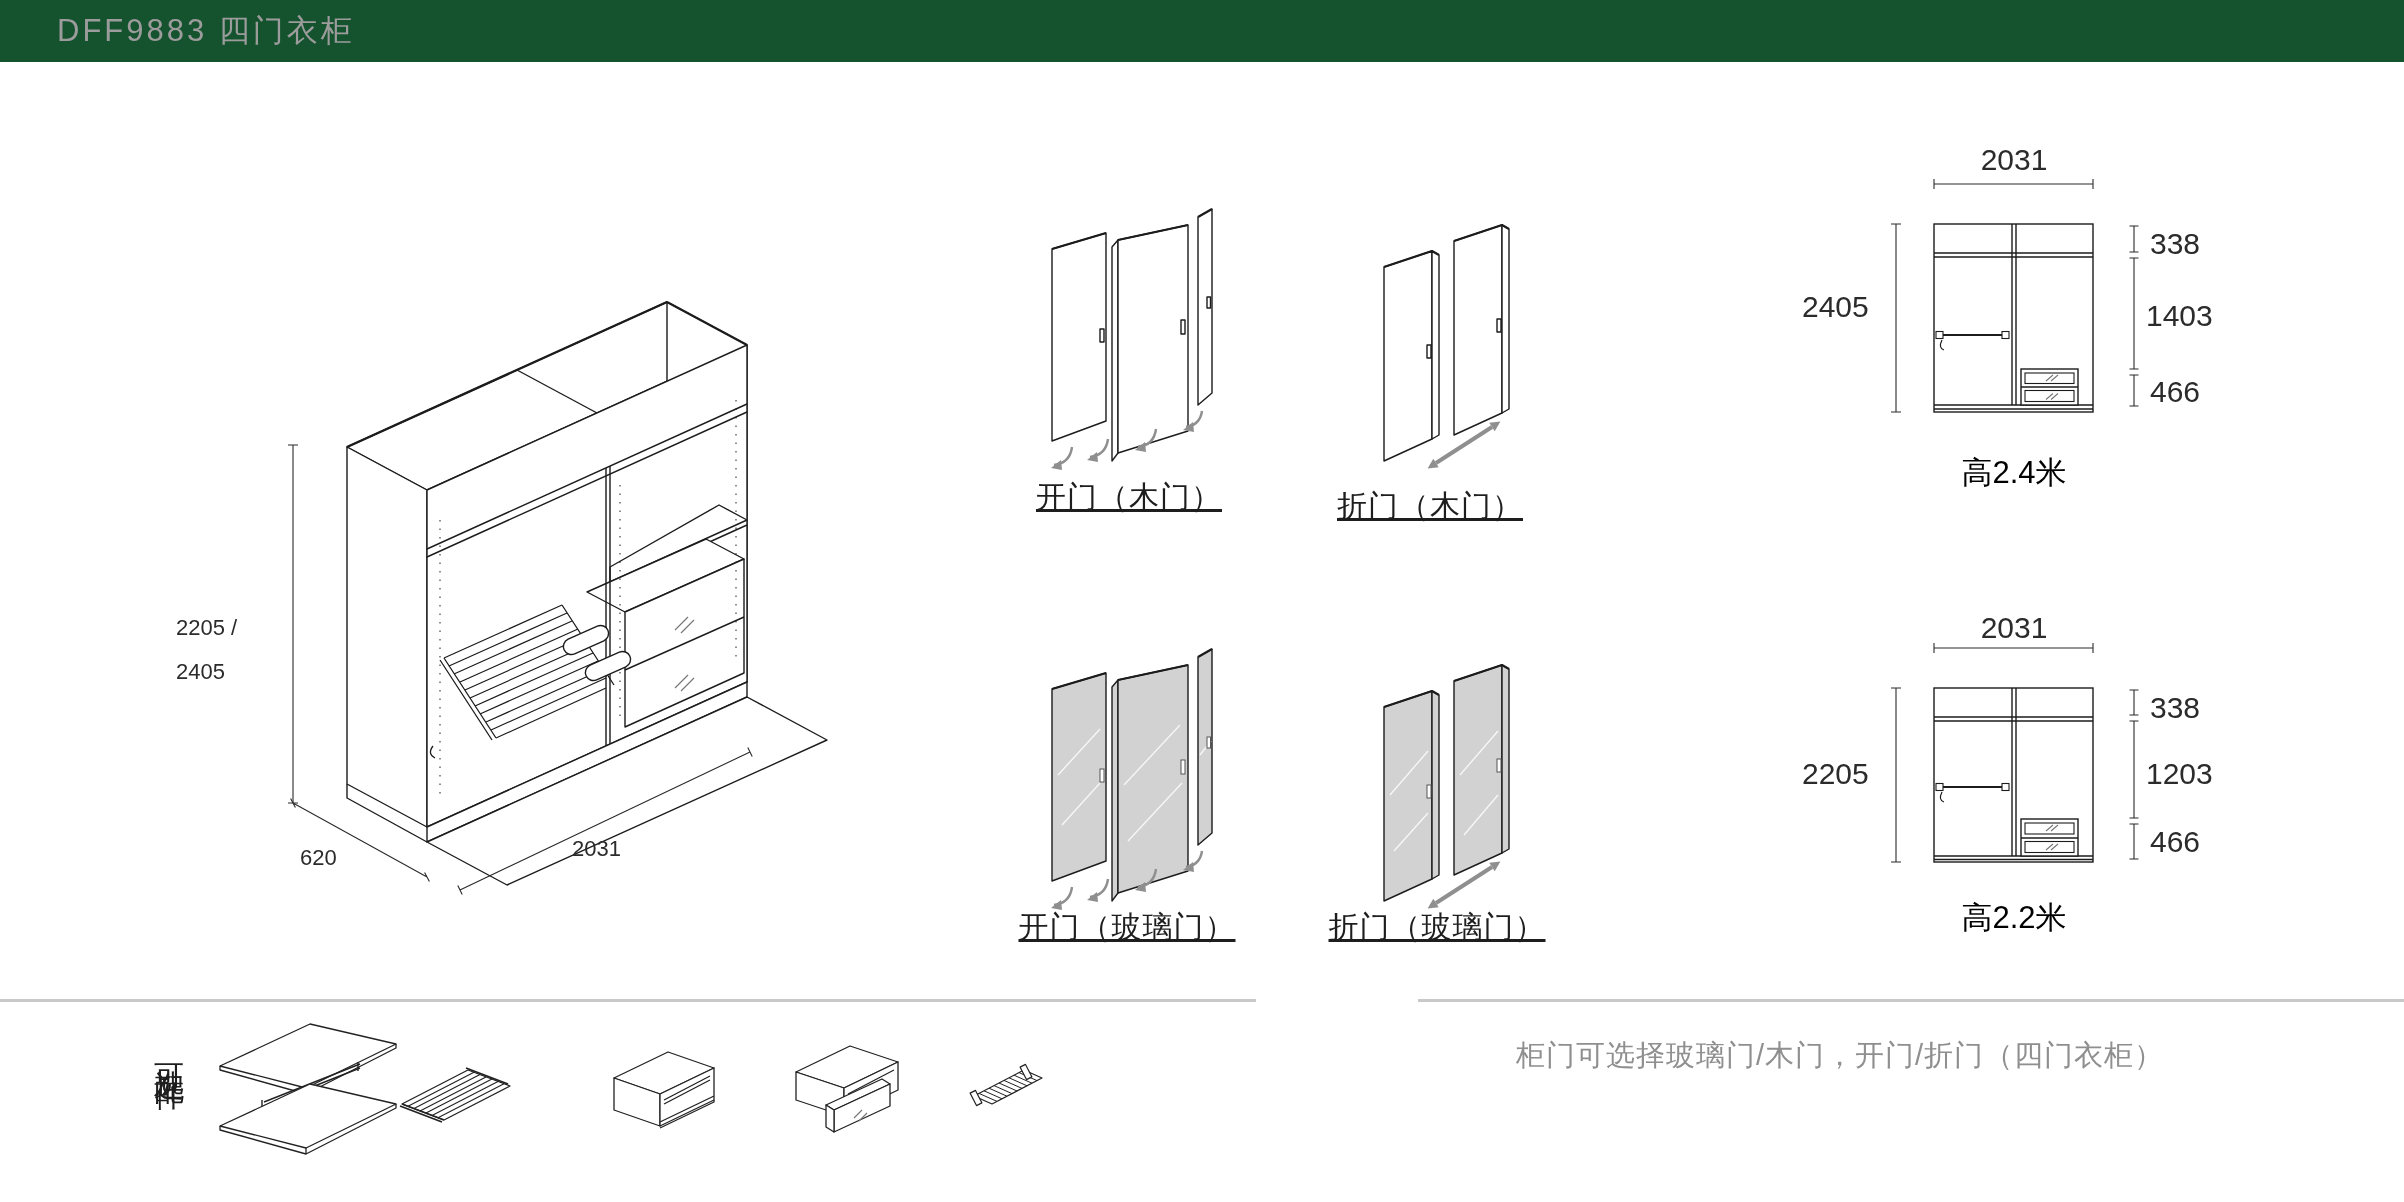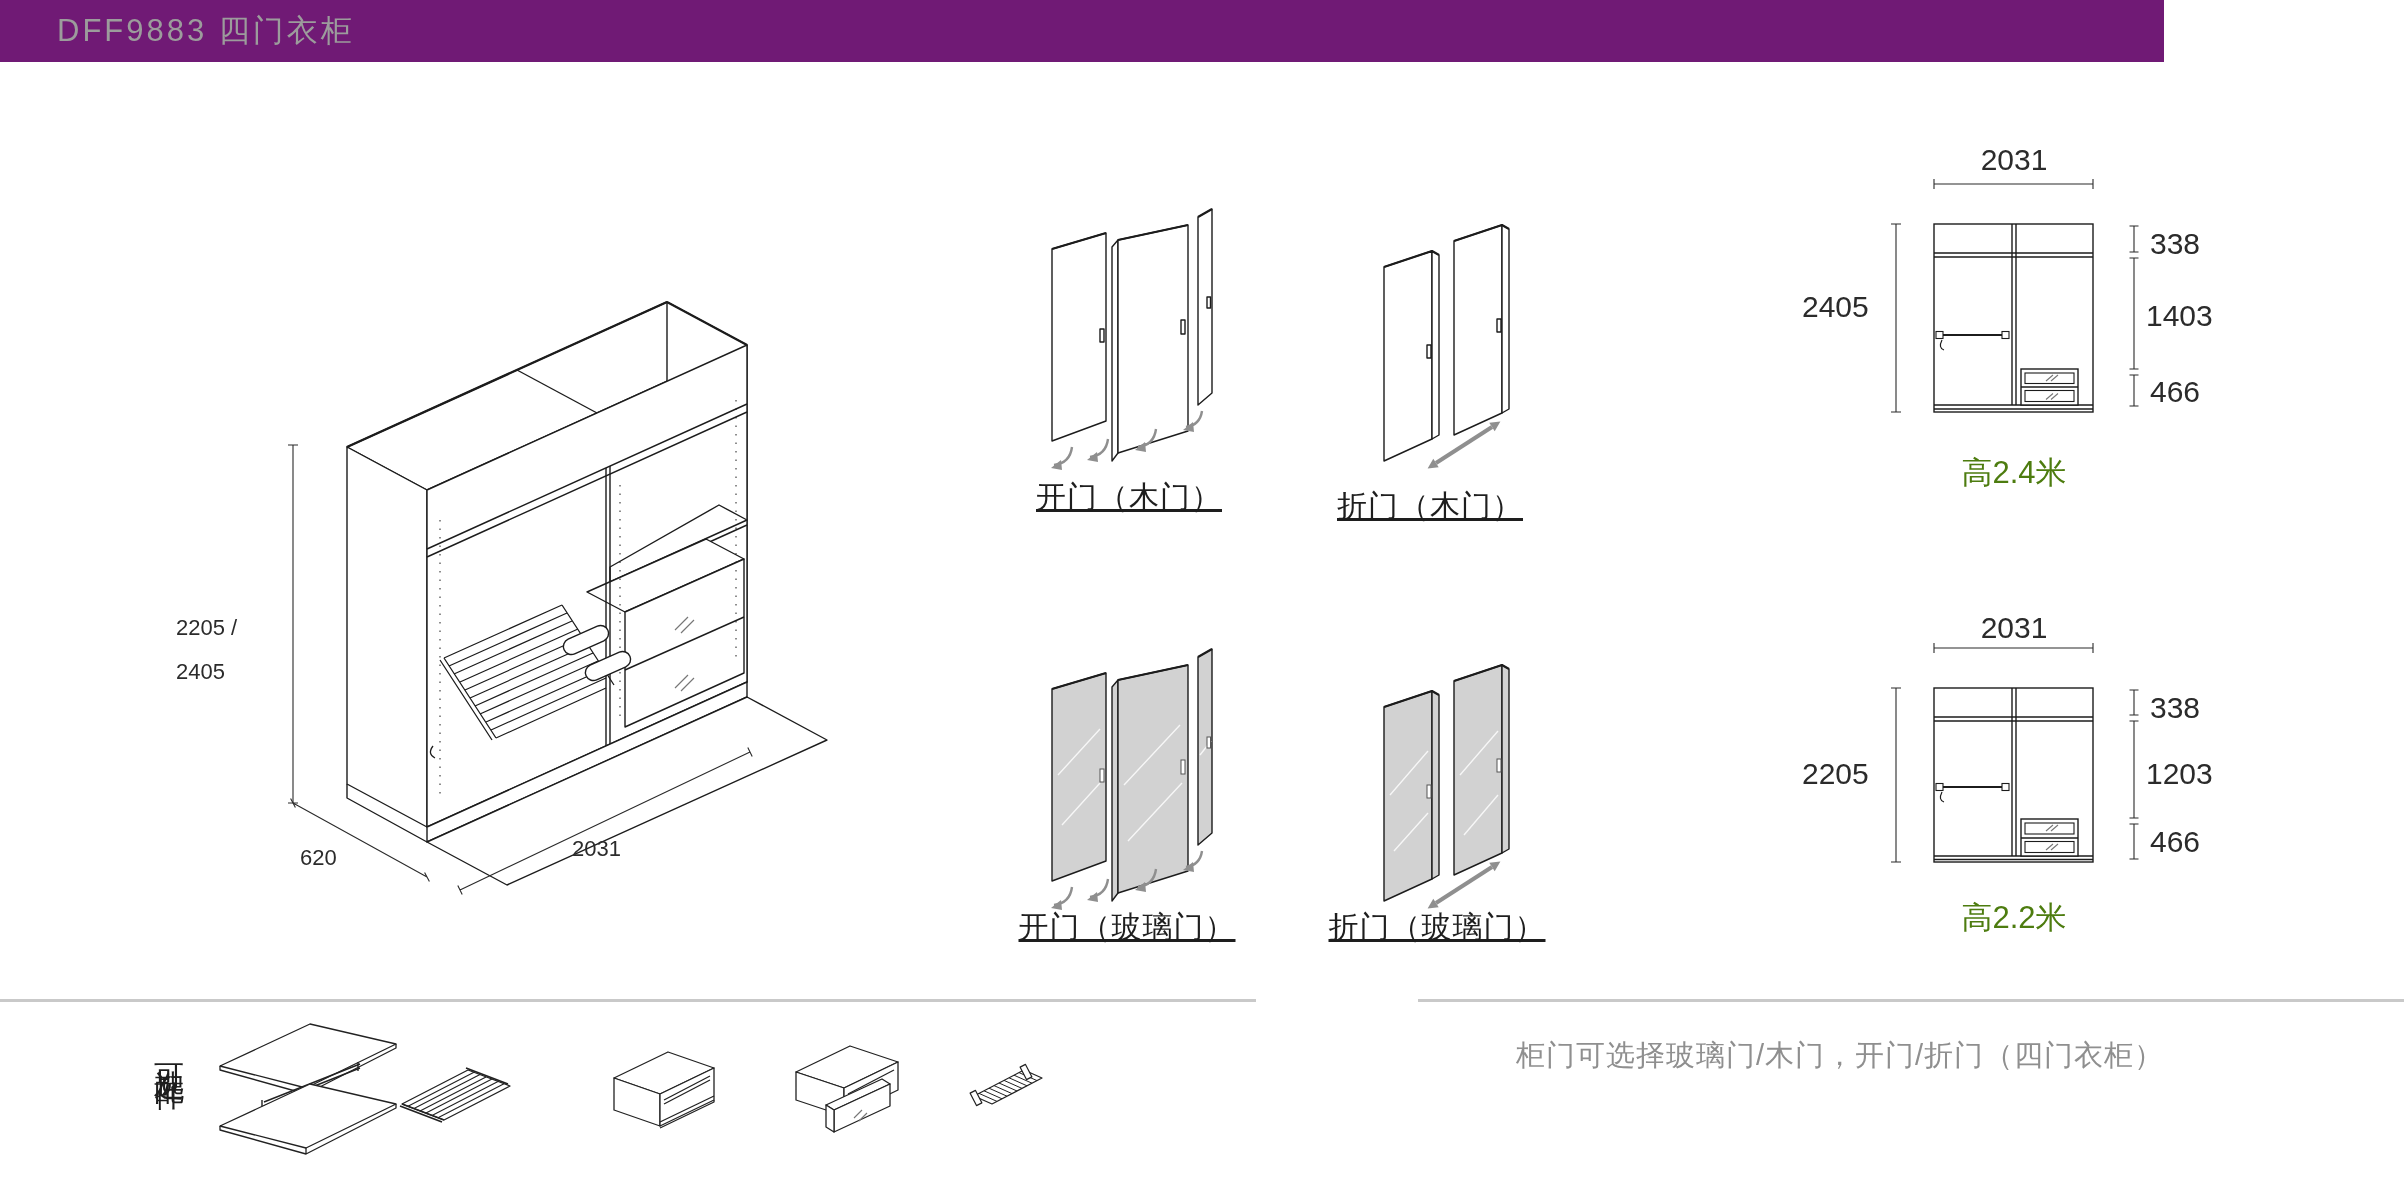--- a/index.html
+++ b/index.html
@@ -1,24 +1,24 @@
 <!DOCTYPE html>
 <html><head>
 <meta charset="utf-8">
 <style>
   html,body{margin:0;padding:0;background:#fff;}
   .page{position:relative;width:2404px;height:1202px;background:#ffffff;overflow:hidden;
         font-family:"Liberation Sans","DejaVu Sans",sans-serif;color:#2b2b2b;}
   .abs{position:absolute;}
-  .header{left:0;top:0;width:2164px;height:62px;background:#701a75;}
+  .header{left:0;top:0;width:2404px;height:62px;background:#14532d;}
   .header-title{left:57px;top:0;height:62px;line-height:62px;font-size:31px;color:#9c9c9c;letter-spacing:3px;}
   .dim{font-size:22px;color:#2b2b2b;white-space:nowrap;}
   .dim-sm{font-size:30px;color:#2b2b2b;white-space:nowrap;}
   .door-label{font-size:30px;color:#1e1e1e;text-align:center;width:260px;white-space:nowrap;letter-spacing:1px;text-decoration:underline;}
-  .caption{font-size:31px;color:#4d7c0f;text-align:center;width:160px;white-space:nowrap;}
+  .caption{font-size:31px;color:#000000;text-align:center;width:160px;white-space:nowrap;}
   .note{font-size:29px;color:#8f8f8f;letter-spacing:1px;white-space:nowrap;}
   .accessories-label{font-size:30px;color:#1e1e1e;writing-mode:vertical-rl;text-orientation:upright;letter-spacing:6px;}
   .rule{height:3px;background:#c9c9c9;}
   svg{display:block;}
 </style>
 </head>
 <body>
 
 <div class="page">
 

